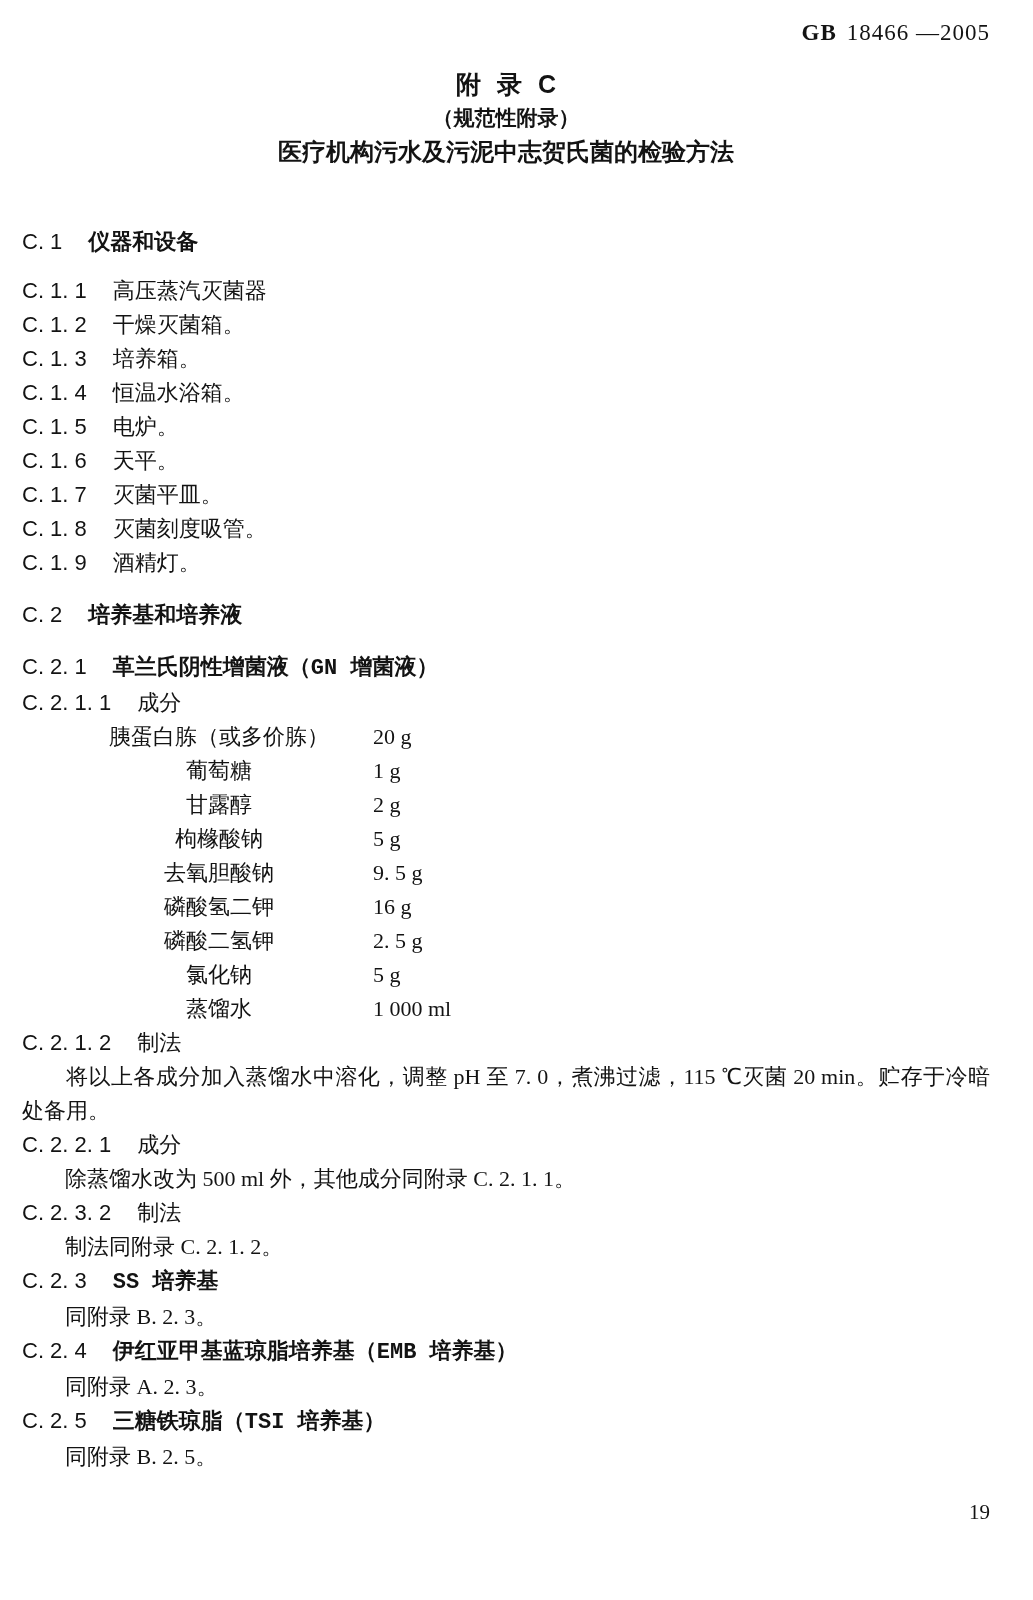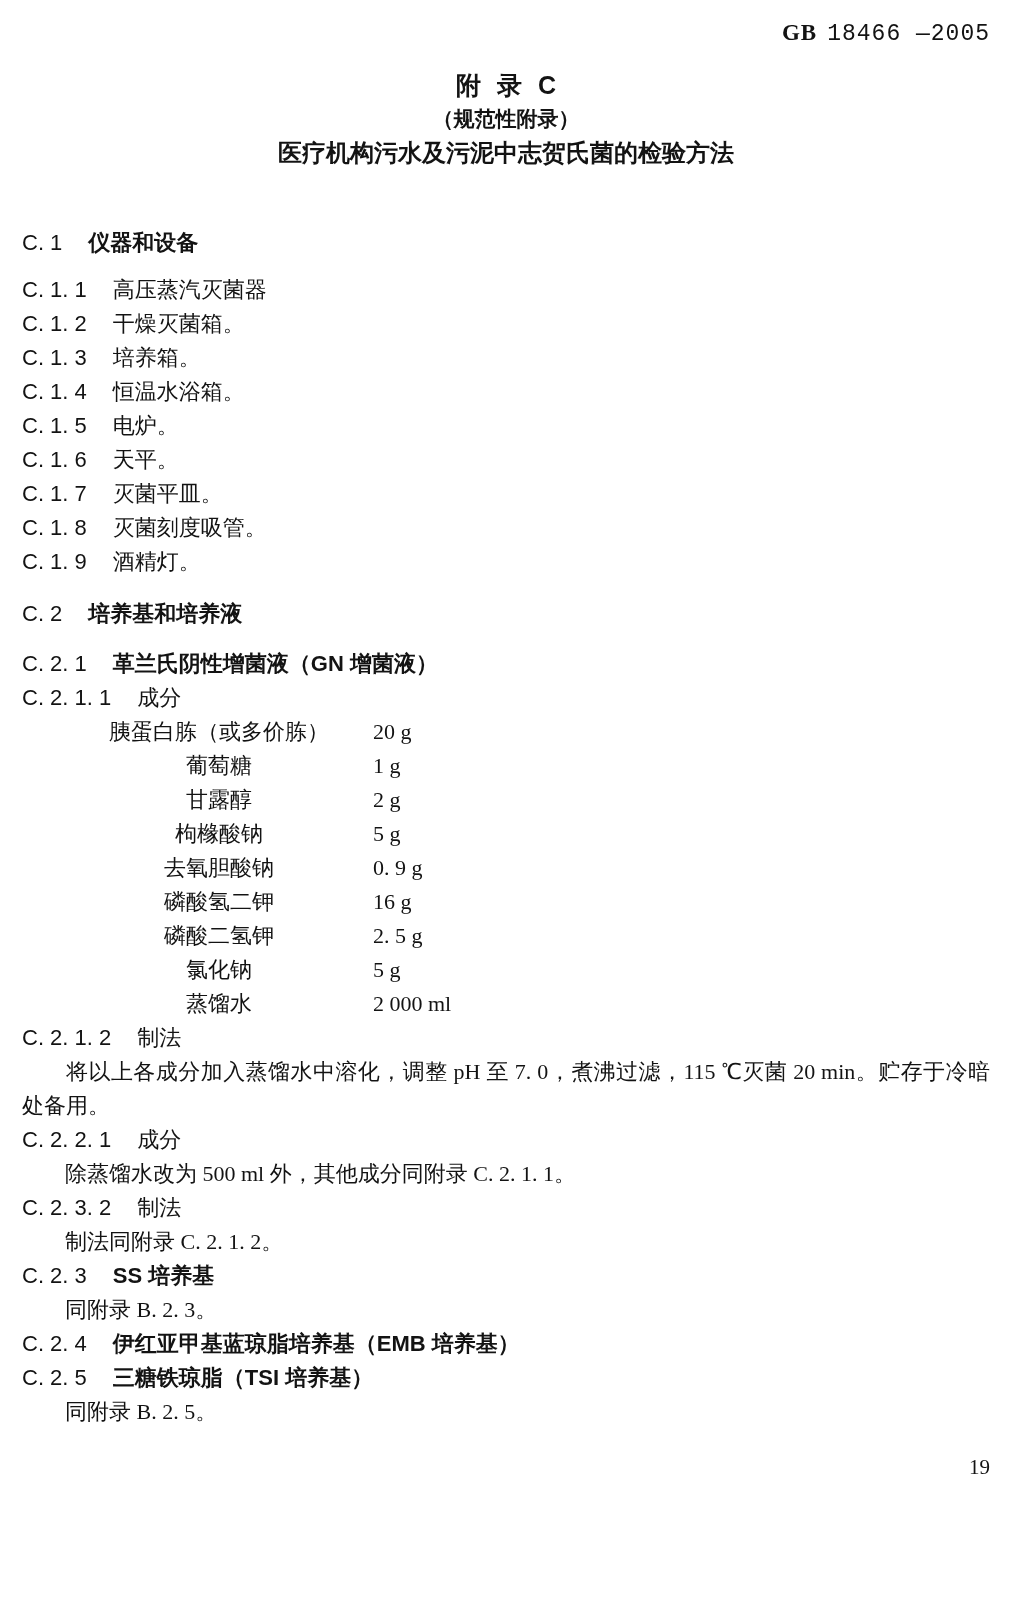--- a/index.html
+++ b/index.html
@@ -26,21 +26,21 @@
     line-height: 30px;
     letter-spacing: 1px;
     white-space: nowrap;
   }
   .doc-header .gb {
     font-family: "Liberation Serif", serif;
     font-weight: bold;
     margin-right: 10px;
   }
   .doc-header .code {
-    font-family: Liberation Mono, monospace;
+    font-family: Liberation Serif, serif;
     font-weight: normal;
   }
 
   
   .title-block {
     margin-top: 20px;
     margin-bottom: 58px;
     text-align: center;
     font-family: "Liberation Sans", sans-serif;
     font-weight: bold;
@@ -54,21 +54,21 @@
     font-size: 22px;
     line-height: 34px;
   }
   .line { white-space: nowrap; }
   .num {
     font-family: "Liberation Sans", sans-serif;
     display: inline-block;
   }
   .gap { display: inline-block; width: 26px; }
   .head-text {
-    font-family: Liberation Sans, sans-serif;
+    font-family: Liberation Mono, monospace;
     font-weight: bold;
   }
   .body-text { font-family: "Liberation Serif", serif; }
 
   .sec-h1 { font-weight: bold; }
   .sec-h1 .num { font-weight: normal; }
 
   .h-c1   { margin-bottom: 13px; }
   .h-c2   { margin-top: 18px; margin-bottom: 16px; }
 
@@ -166,33 +166,33 @@
     <div class="ing-row line">
       <span class="ing-name">葡萄糖</span><span class="ing-amt">1 g</span>
     </div>
     <div class="ing-row line">
       <span class="ing-name">甘露醇</span><span class="ing-amt">2 g</span>
     </div>
     <div class="ing-row line">
       <span class="ing-name">枸橼酸钠</span><span class="ing-amt">5 g</span>
     </div>
     <div class="ing-row line">
-      <span class="ing-name">去氧胆酸钠</span><span class="ing-amt">0. 9 g</span>
+      <span class="ing-name">去氧胆酸钠</span><span class="ing-amt">9. 5 g</span>
     </div>
     <div class="ing-row line">
       <span class="ing-name">磷酸氢二钾</span><span class="ing-amt">16 g</span>
     </div>
     <div class="ing-row line">
       <span class="ing-name">磷酸二氢钾</span><span class="ing-amt">2. 5 g</span>
     </div>
     <div class="ing-row line">
       <span class="ing-name">氯化钠</span><span class="ing-amt">5 g</span>
     </div>
     <div class="ing-row line">
-      <span class="ing-name">蒸馏水</span><span class="ing-amt">2 000 ml</span>
+      <span class="ing-name">蒸馏水</span><span class="ing-amt">1 000 ml</span>
     </div>
 
     <div class="line">
       <span class="num">C. 2. 1. 2</span><span class="gap"></span><span class="body-text">制法</span>
     </div>
     <p class="para">将以上各成分加入蒸馏水中溶化，调整 pH 至 7. 0，煮沸过滤，115 ℃灭菌 20 min。贮存于冷暗处备用。</p>
 
 
     <div class="line">
       <span class="num">C. 2. 2. 1</span><span class="gap"></span><span class="body-text">成分</span>
@@ -205,20 +205,21 @@
     <div class="indent-line line">制法同附录 C. 2. 1. 2。</div>
 
     <div class="line sec-h1">
       <span class="num">C. 2. 3</span><span class="gap"></span><span class="head-text">SS 培养基</span>
     </div>
     <div class="indent-line line">同附录 B. 2. 3。</div>
 
     <div class="line sec-h1">
       <span class="num">C. 2. 4</span><span class="gap"></span><span class="head-text">伊红亚甲基蓝琼脂培养基（EMB 培养基）</span>
     </div>
+    <div class="indent-line line">同附录 A. 2. 3。</div>
 
     <div class="line sec-h1">
       <span class="num">C. 2. 5</span><span class="gap"></span><span class="head-text">三糖铁琼脂（TSI 培养基）</span>
     </div>
     <div class="indent-line line">同附录 B. 2. 5。</div>
 
   </div>
 
   <div class="page-num">19</div>
 

